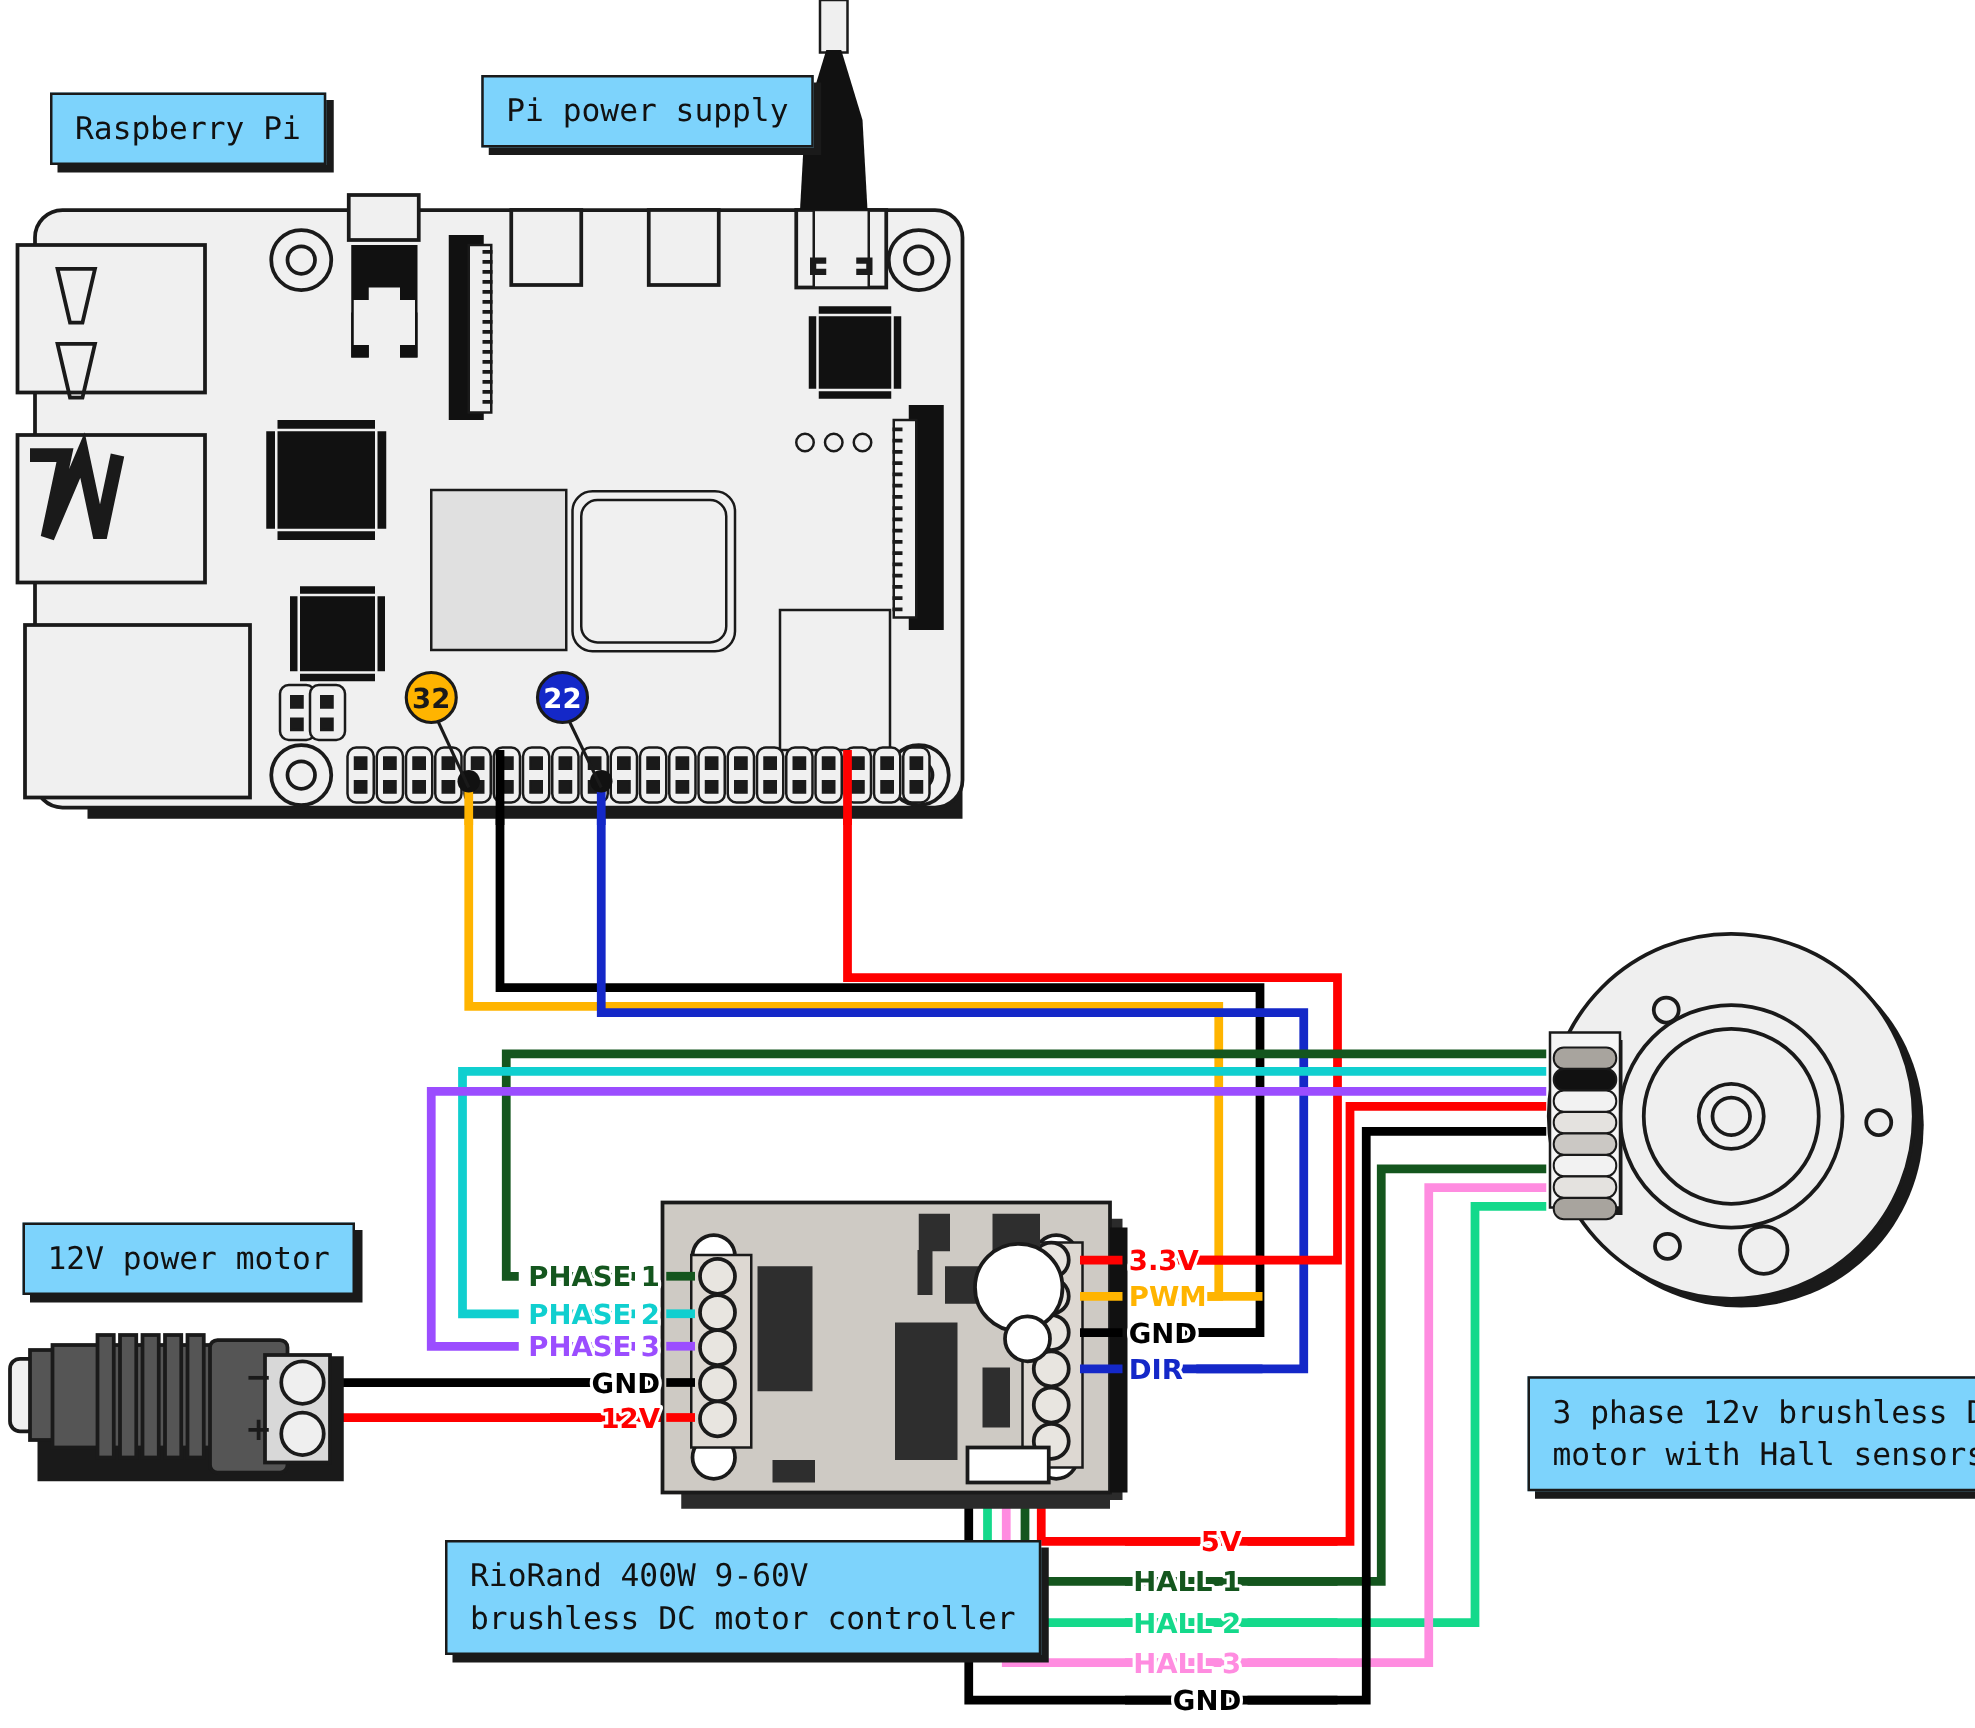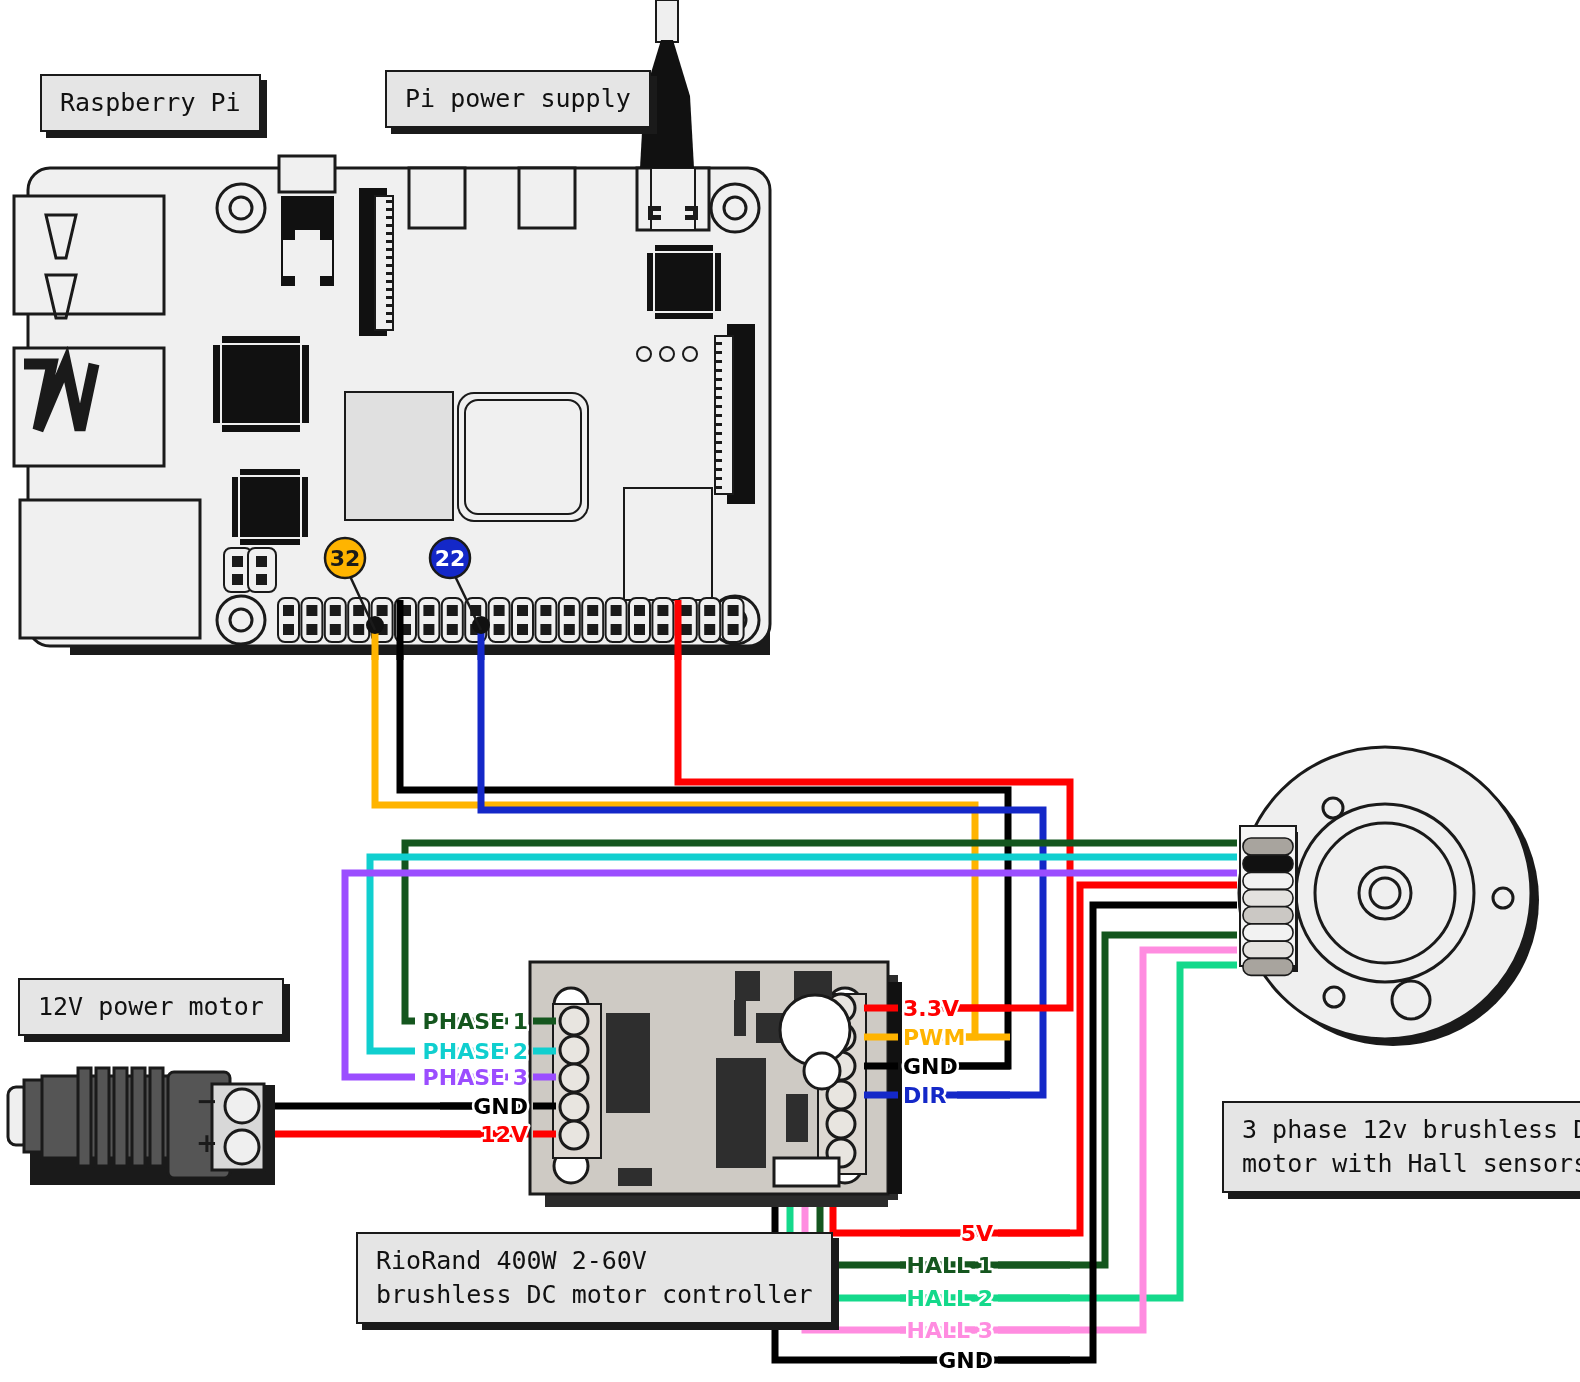--- a/index.html
+++ b/index.html
@@ -14,21 +14,21 @@
     font-family: "DejaVu Sans Mono", monospace;
     overflow: hidden;
   }
   #diagram {
     display: block;
     width: 1580px;
     height: 1382px;
   }
   .callout-box {
     position: absolute;
-    background: #e5e5e5;
+    background: #7dd3fc;
     border: 2px solid #1a1a1a;
     box-shadow: 6px 6px 0 #1a1a1a;
     font-family: "DejaVu Sans Mono", monospace;
     font-size: 25px;
     color: #111111;
     line-height: 1.35;
     padding: 10px 18px;
     white-space: pre;
     box-sizing: border-box;
   }
@@ -457,19 +457,19 @@
       <text x="993" y="1338" text-anchor="end" class="wire-label" fill="#FF8CE0">HALL 3</text>
       <line x1="900" y1="1360" x2="975" y2="1360" stroke="#000000" stroke-width="7"></line>
       <line x1="998" y1="1360" x2="1070" y2="1360" stroke="#000000" stroke-width="7"></line>
       <text x="993" y="1368" text-anchor="end" class="wire-label" fill="#000000">GND</text>
     </g>
 
 </svg>
 
 <div id="callout-layer">
     <div class="callout-box" style="left: 40px; top: 74px; min-width: 198px; min-height: 54px;">Raspberry Pi</div>
-    <div class="callout-box" style="left: 385px; top: 70px; min-width: 228px; min-height: 54px;">Pi power supply</div>
+    <div class="callout-box" style="left: 385px; top: 60px; min-width: 228px; min-height: 54px;">Pi power supply</div>
     <div class="callout-box" style="left: 18px; top: 978px; min-width: 247px; min-height: 54px;">12V power motor</div>
-    <div class="callout-box" style="left: 356px; top: 1232px; min-width: 392px; min-height: 86px;">RioRand 400W 2-60V
+    <div class="callout-box" style="left: 356px; top: 1232px; min-width: 392px; min-height: 86px;">RioRand 400W 9-60V
 brushless DC motor controller</div>
     <div class="callout-box" style="left: 1222px; top: 1101px; min-width: 348px; min-height: 86px;">3 phase 12v brushless DC
 motor with Hall sensors</div>
   </div>
 
 </body></html>

